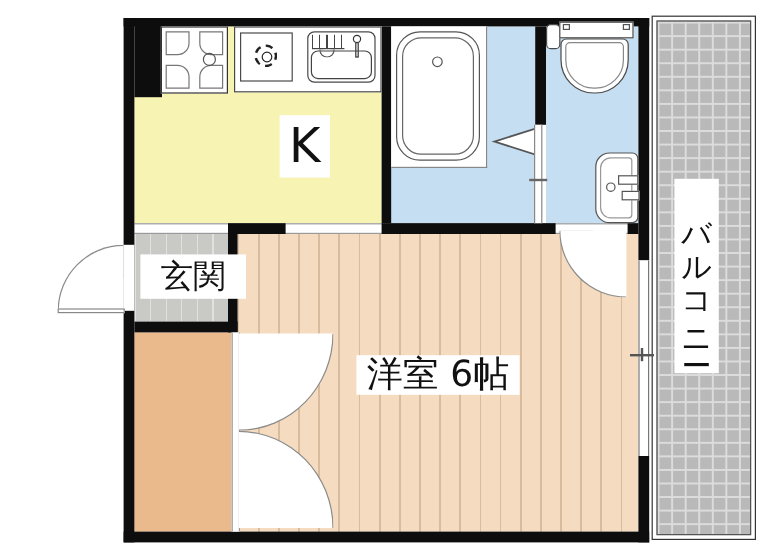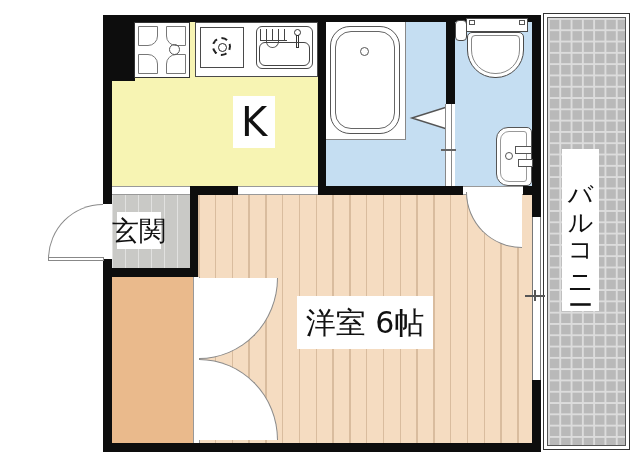--- a/index.html
+++ b/index.html
@@ -119,17 +119,17 @@
 
   <div class="abs" style="left:496px;top:127px;width:36px;height:59px;background:#fff;border:1.5px solid #555;
               border-radius:12px 5px 5px 12px;">
     <div class="abs" style="left:3px;top:3px;width:27px;height:51px;border:1px solid #999;border-radius:9px 3px 3px 9px;"></div>
   </div>
   <div class="abs" style="left:505px;top:152px;width:8px;height:8px;border:1px solid #555;border-radius:50%;background:#fff;"></div>
   <div class="abs" style="left:515px;top:146px;width:17px;height:8px;border:1px solid #555;background:#fff;"></div>
   <div class="abs" style="left:518px;top:159px;width:15px;height:8px;border:1px solid #555;background:#fff;"></div>
 
   <div class="abs label" style="left:233px;top:96px;width:42px;height:52px;font-size:40px;">K</div>
-  <div class="abs label" style="left:117px;top:212px;width:44px;height:37px;font-size:27px;">玄関</div>
-  <div class="abs label" style="left:297px;top:296px;width:136px;height:53px;font-size:30px;">洋室 6帖</div>
+  <div class="abs label" style="left:117px;top:212px;width:88px;height:37px;font-size:27px;">玄関</div>
+  <div class="abs label" style="left:297px;top:296px;width:136px;height:33px;font-size:30px;">洋室 6帖</div>
   <div class="abs label vtext" style="left:562px;top:149px;width:37px;height:162px;font-size:25px;">バルコニー</div>
 
 </div>
 
 </body></html>

